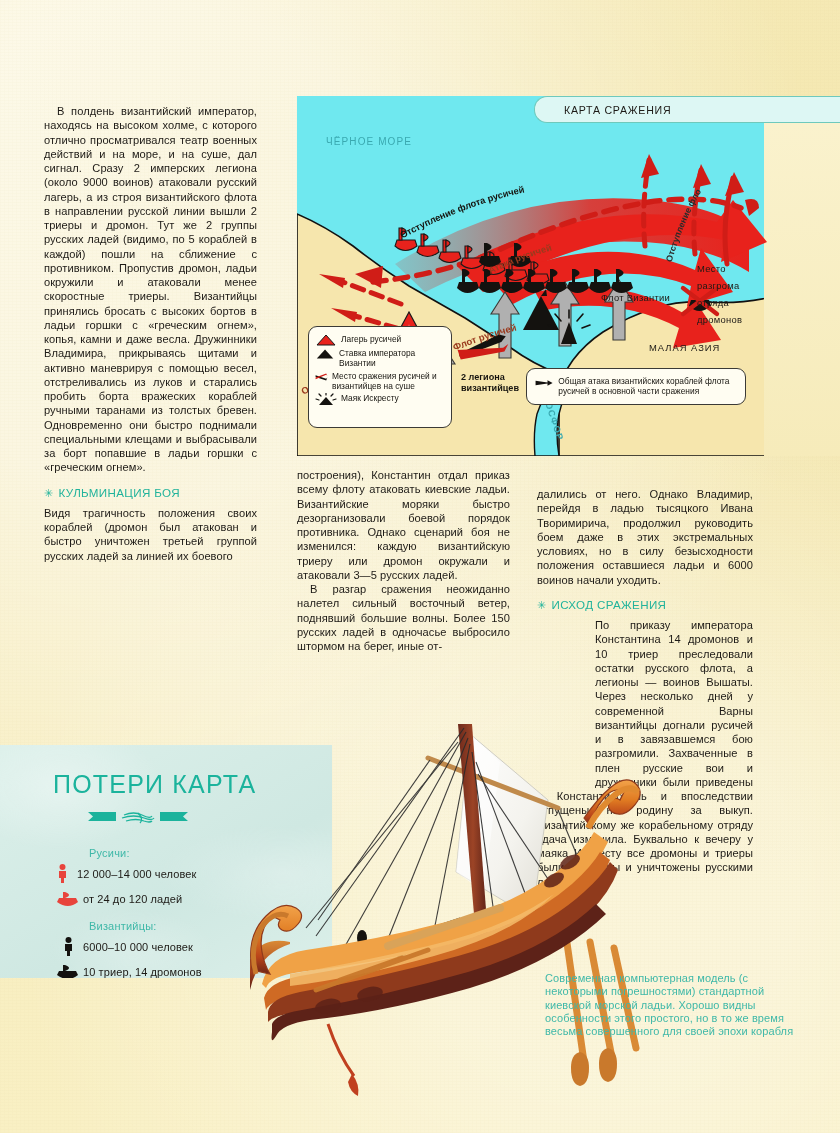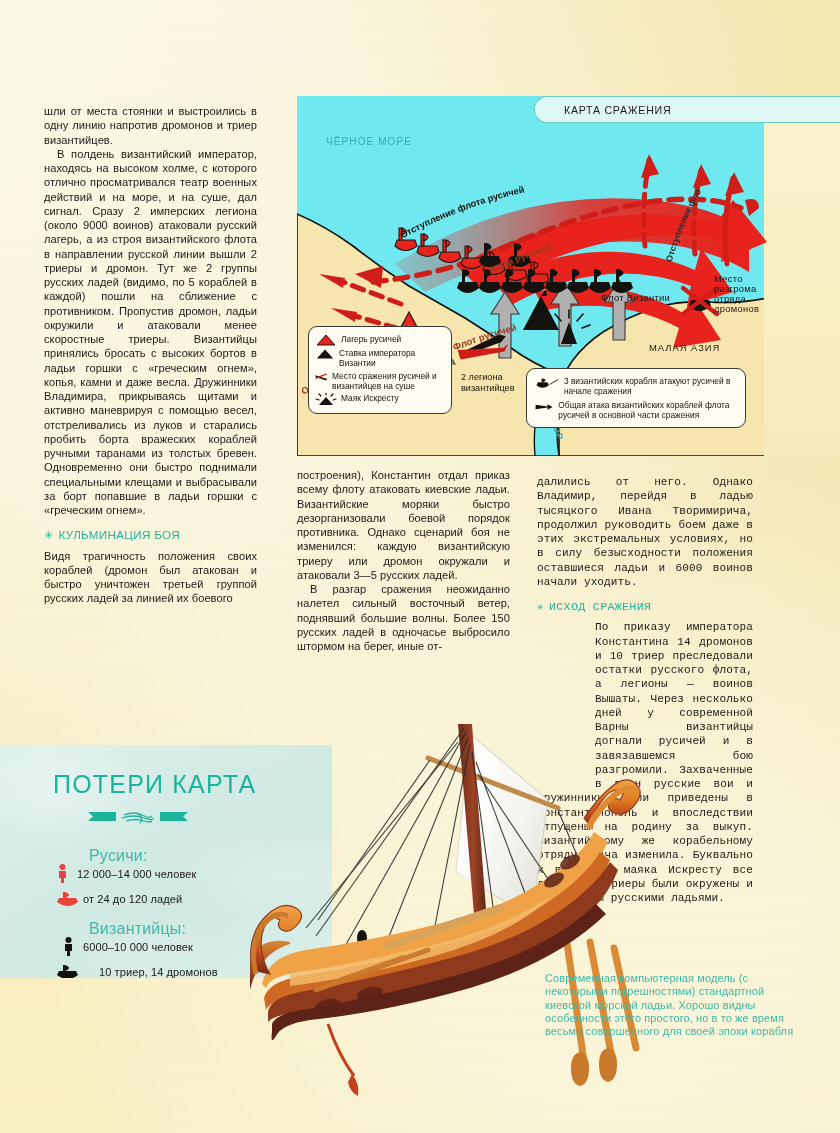--- a/index.html
+++ b/index.html
@@ -22,21 +22,21 @@
       repeating-linear-gradient(0deg, rgba(214,196,131,.10) 0 1px, rgba(255,255,255,0) 1px 3px),
       repeating-linear-gradient(90deg, rgba(214,196,131,.08) 0 1px, rgba(255,255,255,0) 1px 4px);}
 
   
   .col{position:absolute;color:#1d1a16;font-size:11.1px;line-height:14.25px;text-align:justify;
        font-family:"Liberation Sans", sans-serif;letter-spacing:.05px;}
   .col p{margin:0;text-indent:13px;}
   .col p.noind{text-indent:0;}
   #col1{left:44px;top:104px;width:213px;}
   #col2{left:297px;top:468px;width:213px;}
-  #col3{left:537px;top:475px;width:216px;font-family:Liberation Mono, monospace;}
+  #col3{left:537px;top:487px;width:216px;}
 
   .secthead{color:#21b39b;font-size:11.6px;letter-spacing:.35px;margin:11px 0 6px;
             display:flex;align-items:baseline;gap:5px;text-indent:0;}
   .secthead .star{color:#21b39b;font-size:11px;line-height:1;}
   .secthead .t{white-space:nowrap;}
   .wrapper-ship{float:left;width:58px;height:168px;shape-outside:polygon(0 0,100% 0,100% 100%,0 100%);}
 
   
   .mapwrap{position:absolute;left:297px;top:96px;width:543px;height:360px;overflow:hidden;}
   .sea{position:absolute;inset:0;background:#6fe8ef;}
@@ -45,36 +45,36 @@
     border-radius:13px 0 0 13px;box-sizing:border-box;
     display:flex;align-items:center;padding-left:29px;z-index:30;}
   .maphead span{font-size:10.6px;letter-spacing:.75px;color:#1d1a16;}
   .maplbl{position:absolute;font-size:9.4px;color:#1d1a16;letter-spacing:.3px;z-index:14;}
   .sea-name{position:absolute;left:29px;top:40px;font-size:10px;letter-spacing:1.1px;color:#3aa9b0;z-index:14;}
   .land{position:absolute;z-index:6;}
   .legend{position:absolute;background:#fffdf2;border:1.4px solid #3b3a36;border-radius:9px;
     z-index:22;box-sizing:border-box;}
   .legend .row{display:flex;align-items:flex-start;gap:4px;}
   .legend .txt{font-size:8.4px;line-height:10.3px;color:#16140f;}
-  .lgA{left:11px;top:230px;width:144px;padding:7px 7px 7px 6px;}
+  .lgA{left:11px;top:230px;width:144px;padding:7px 7px 21px 6px;}
   .lgB{left:229px;top:272px;width:220px;padding:7px 8px;}
-  .troops{position:absolute;font-size:9.1px;line-height:10.6px;color:#16140f;z-index:16;}
+  .troops{position:absolute;font-size:9.1px;line-height:10.6px;color:#16140f;z-index:16;font-weight:bold;}
 
   
   .losses{position:absolute;left:0;top:745px;width:332px;height:233px;
     background:linear-gradient(150deg,#dcf0ea,#cfe8e2 60%,#dbefe9);
     z-index:20;overflow:hidden;}
   .losses:before{content:"";position:absolute;inset:0;opacity:.5;
     background:
       radial-gradient(ellipse 150px 90px at 18% 18%, rgba(255,255,255,.7), rgba(255,255,255,0) 70%),
       radial-gradient(ellipse 180px 70px at 85% 55%, rgba(255,255,255,.45), rgba(255,255,255,0) 70%),
       radial-gradient(ellipse 120px 60px at 40% 88%, rgba(255,255,255,.4), rgba(255,255,255,0) 70%);}
   .losses-t{position:absolute;left:53px;top:25px;font-size:25px;letter-spacing:1.2px;color:#1bb39c;}
   .ribbon{position:absolute;left:88px;top:62px;width:100px;height:20px;}
-  .lbl-side{position:absolute;font-size:16px;color:#3fb8a8;letter-spacing:.2px;}
+  .lbl-side{position:absolute;font-size:11px;color:#3fb8a8;letter-spacing:.2px;}
   .lrow{position:absolute;display:flex;align-items:center;gap:0;}
   .lrow .ic{width:30px;display:flex;justify-content:center;align-items:center;}
   .lrow .v{font-size:11px;color:#1d1a16;letter-spacing:.1px;white-space:nowrap;}
 
   
   .ship{position:absolute;left:232px;top:722px;width:416px;height:390px;z-index:24;}
 
   
   .caption{position:absolute;left:545px;top:972px;width:250px;
     font-size:11px;line-height:13.3px;color:#3fb8a8;letter-spacing:.1px;z-index:25;}
@@ -298,21 +298,21 @@
       <textPath href="#p3" startOffset="6%" id="t3">Флот русичей</textPath></text>
     <text font-size="9.3" font-family="Liberation Sans, sans-serif" fill="#9a3a1e" font-weight="bold">
       <textPath href="#p4" startOffset="2%" id="t4">Отступление русичей</textPath></text>
     <text font-size="8.8" font-family="Liberation Sans, sans-serif" fill="#2a2a2a" font-weight="bold">
       <textPath href="#p5" startOffset="2%" id="t5">Отступление флота русичей</textPath></text>
     <text x="246" y="300" font-size="9.2" font-family="Liberation Sans, sans-serif" fill="#3aa9b0" transform="rotate(72 246 300)" id="t6" style="letter-spacing:1px" font-weight="bold">БОСФОР</text>
   </svg>
 
   <div class="sea-name">ЧЁРНОЕ МОРЕ</div>
   <div class="maplbl" style="left:304px;top:196px;">Флот Византии</div>
-  <div class="maplbl" style="left:400px;top:178px;width:62px;line-height:10px;margin-left:17px;">Место разгрома отряда дромонов</div>
+  <div class="maplbl" style="left:400px;top:164px;width:62px;line-height:17px;">Место разгрома отряда дромонов</div>
   <div class="maplbl" style="left:352px;top:246px;letter-spacing:1px;">МАЛАЯ АЗИЯ</div>
   <div class="troops" style="left:164px;top:276px;width:66px;">2 легиона византийцев</div>
 
   <div class="legend lgA">
     <div class="row" style="margin-bottom:2px;">
       <svg width="22" height="12" viewBox="0 0 22 12">
         <path d="M2,11 L11,1 L20,11 Z" fill="#e8221c" stroke="#1a1a1a" stroke-width="1"></path>
         </svg>
       <span class="txt">Лагерь русичей</span>
     </div>
@@ -338,44 +338,34 @@
             <path d="M16,3 L18,1"></path>
           <path d="M4,7 L1,6"></path>
             <path d="M18,7 L21,6"></path>
           </g>
         </svg>
       <span class="txt">Маяк Искресту</span>
     </div>
   </div>
 
   <div class="legend lgB">
-    <div class="row" style="margin-bottom:3px;">
-      <svg width="34" height="14" viewBox="0 0 34 14">
-        <path d="M2,10 q8,7 17,0 l-2,-4 l-13,0 Z" fill="#14120f"></path>
-        <path d="M9,6 l0,-5 l2,0 l0,5 Z" fill="#14120f"></path>
-        <path d="M11,1 q7,2 0,5 Z" fill="#14120f"></path>
-        <path d="M20,9 L32,2" stroke="#14120f" stroke-width="1.2"></path>
-        </svg>
-      <span class="txt">3 византийских корабля атакуют русичей в начале сражения</span>
-    </div>
     <div class="row">
       <svg width="34" height="14" viewBox="0 0 34 14">
         <path d="M1,3 L22,6 L22,2 L31,7 L22,12 L22,8 L1,11 Z" fill="#14120f"></path>
         </svg>
       <span class="txt">Общая атака византийских кораблей флота русичей в основной части сражения</span>
     </div>
   </div>
 
   <div class="maphead">
     <span>КАРТА СРАЖЕНИЯ</span>
   </div>
 </div>
 
 <div class="col" id="col1">
-  <p class="noind">шли от места стоянки и выстроились в одну линию напротив дромонов и триер византийцев.</p>
   <p>В полдень византийский император, находясь на высоком холме, с которого отлично просматривался театр военных действий и на море, и на суше, дал сигнал. Сразу 2 имперских легиона (около 9000 воинов) атаковали русский лагерь, а из строя византийского флота в направлении русской линии вышли 2 триеры и дромон. Тут же 2 группы русских ладей (видимо, по 5 кораблей в каждой) пошли на сближение с противником. Пропустив дромон, ладьи окружили и атаковали менее скоростные триеры. Византийцы принялись бросать с высоких бортов в ладьи горшки с «греческим огнем», копья, камни и даже весла. Дружинники Владимира, прикрываясь щитами и активно маневрируя с помощью весел, отстреливались из луков и старались пробить борта вражеских кораблей ручными таранами из толстых бревен. Одновременно они быстро поднимали специальными клещами и выбрасывали за борт попавшие в ладьи горшки с «греческим огнем».</p>
   <div class="secthead">
     <span class="star">✳</span>
     <span class="t">КУЛЬМИНАЦИЯ БОЯ</span>
   </div>
   <p class="noind">Видя трагичность положения своих кораблей (дромон был атакован и быстро уничтожен третьей группой русских ладей за линией их боевого</p>
 </div>
 
 <div class="col" id="col2">
   <p class="noind">построения), Константин отдал приказ всему флоту атаковать киевские ладьи. Византийские моряки быстро дезорганизовали боевой порядок противника. Однако сценарий боя не изменился: каждую византийскую триеру или дромон окружали и атаковали 3—5 русских ладей.</p>
@@ -429,21 +419,21 @@
   <div class="lbl-side" style="left:89px;top:175px;">Византийцы:</div>
   <div class="lrow" style="left:53px;top:192px;">
     <span class="ic">
       <svg width="11" height="19" viewBox="0 0 11 19">
           <circle cx="5.5" cy="3" r="3" fill="#14120f"></circle>
         <path d="M2,7 h7 v7 h-2 v5 h-3 v-5 h-2 Z" fill="#14120f"></path>
         </svg>
     </span>
     <span class="v">6000–10 000 человек</span>
   </div>
-  <div class="lrow" style="left:53px;top:219px;gap:16px;">
+  <div class="lrow" style="left:53px;top:219px;">
     <span class="ic">
       <svg width="24" height="16" viewBox="0 0 24 16">
         <path d="M1,11 q11,8 21,0 l-2,-4 l-17,0 Z" fill="#14120f"></path>
         <path d="M7,7 l0,-6 l2,0 l0,6 Z" fill="#14120f"></path>
         <path d="M9,1 q8,3 0,6 Z" fill="#14120f"></path>
         </svg>
     </span>
     <span class="v">10 триер, 14 дромонов</span>
   </div>
 </div>

